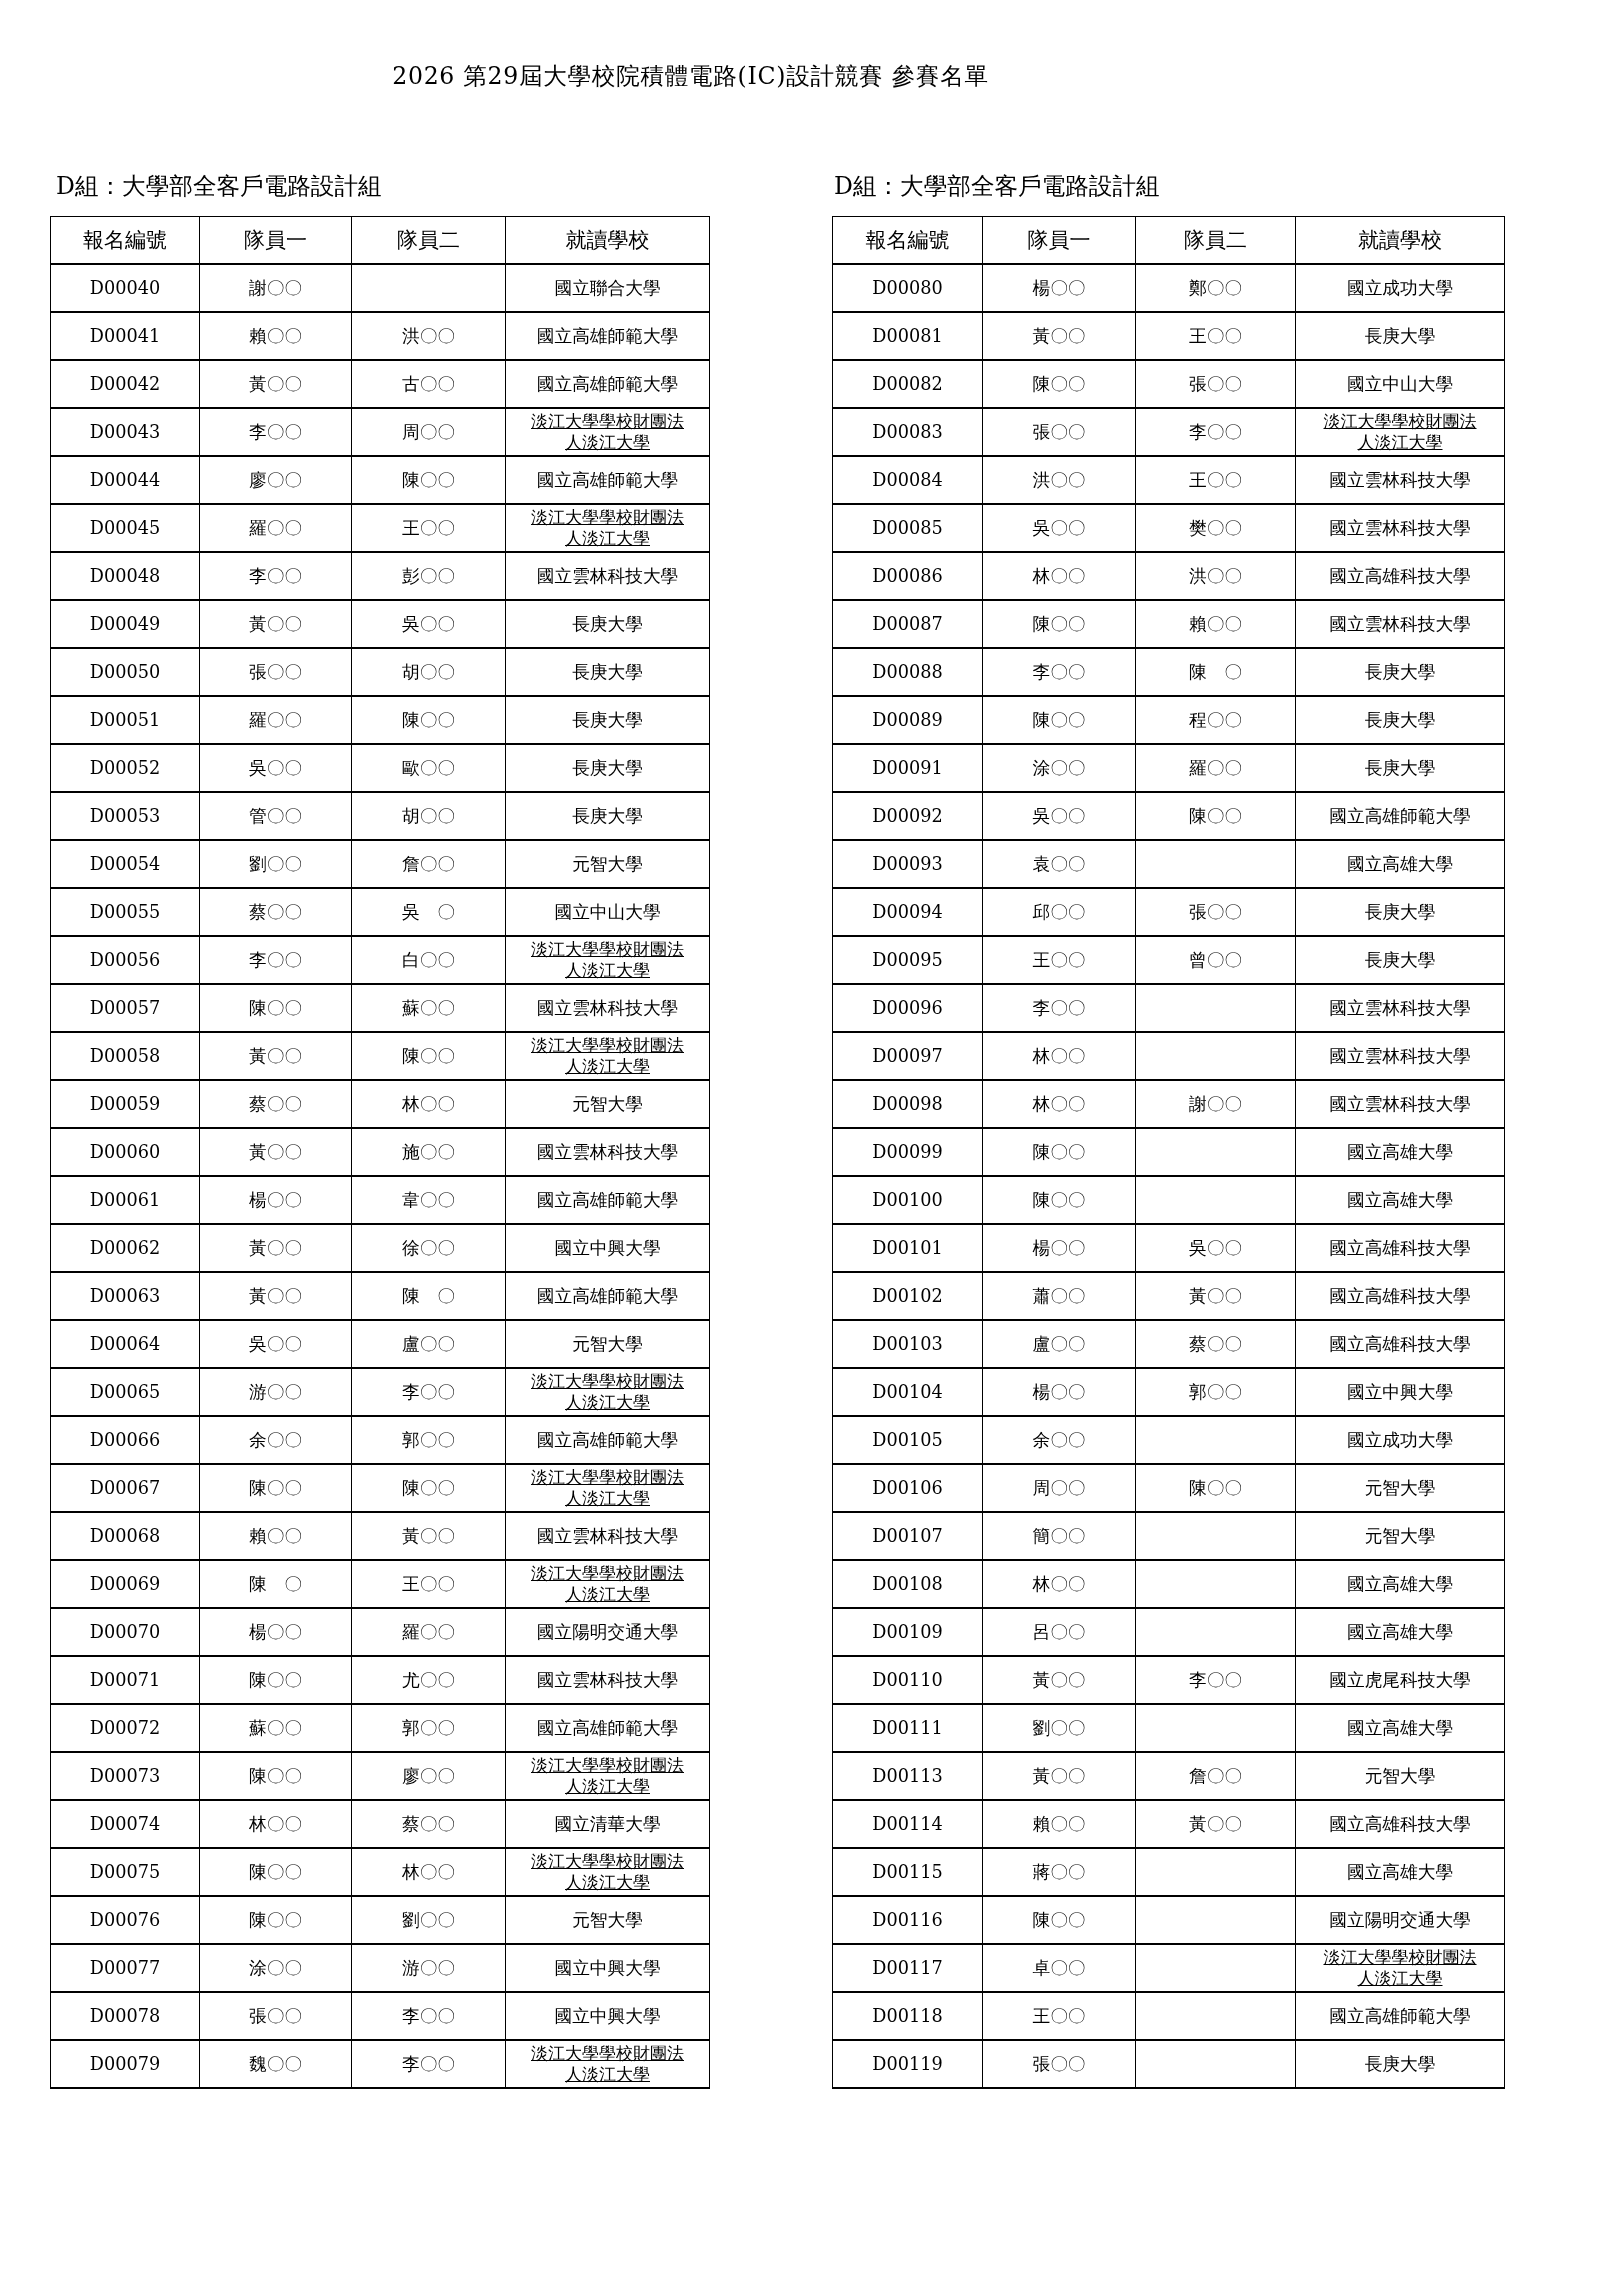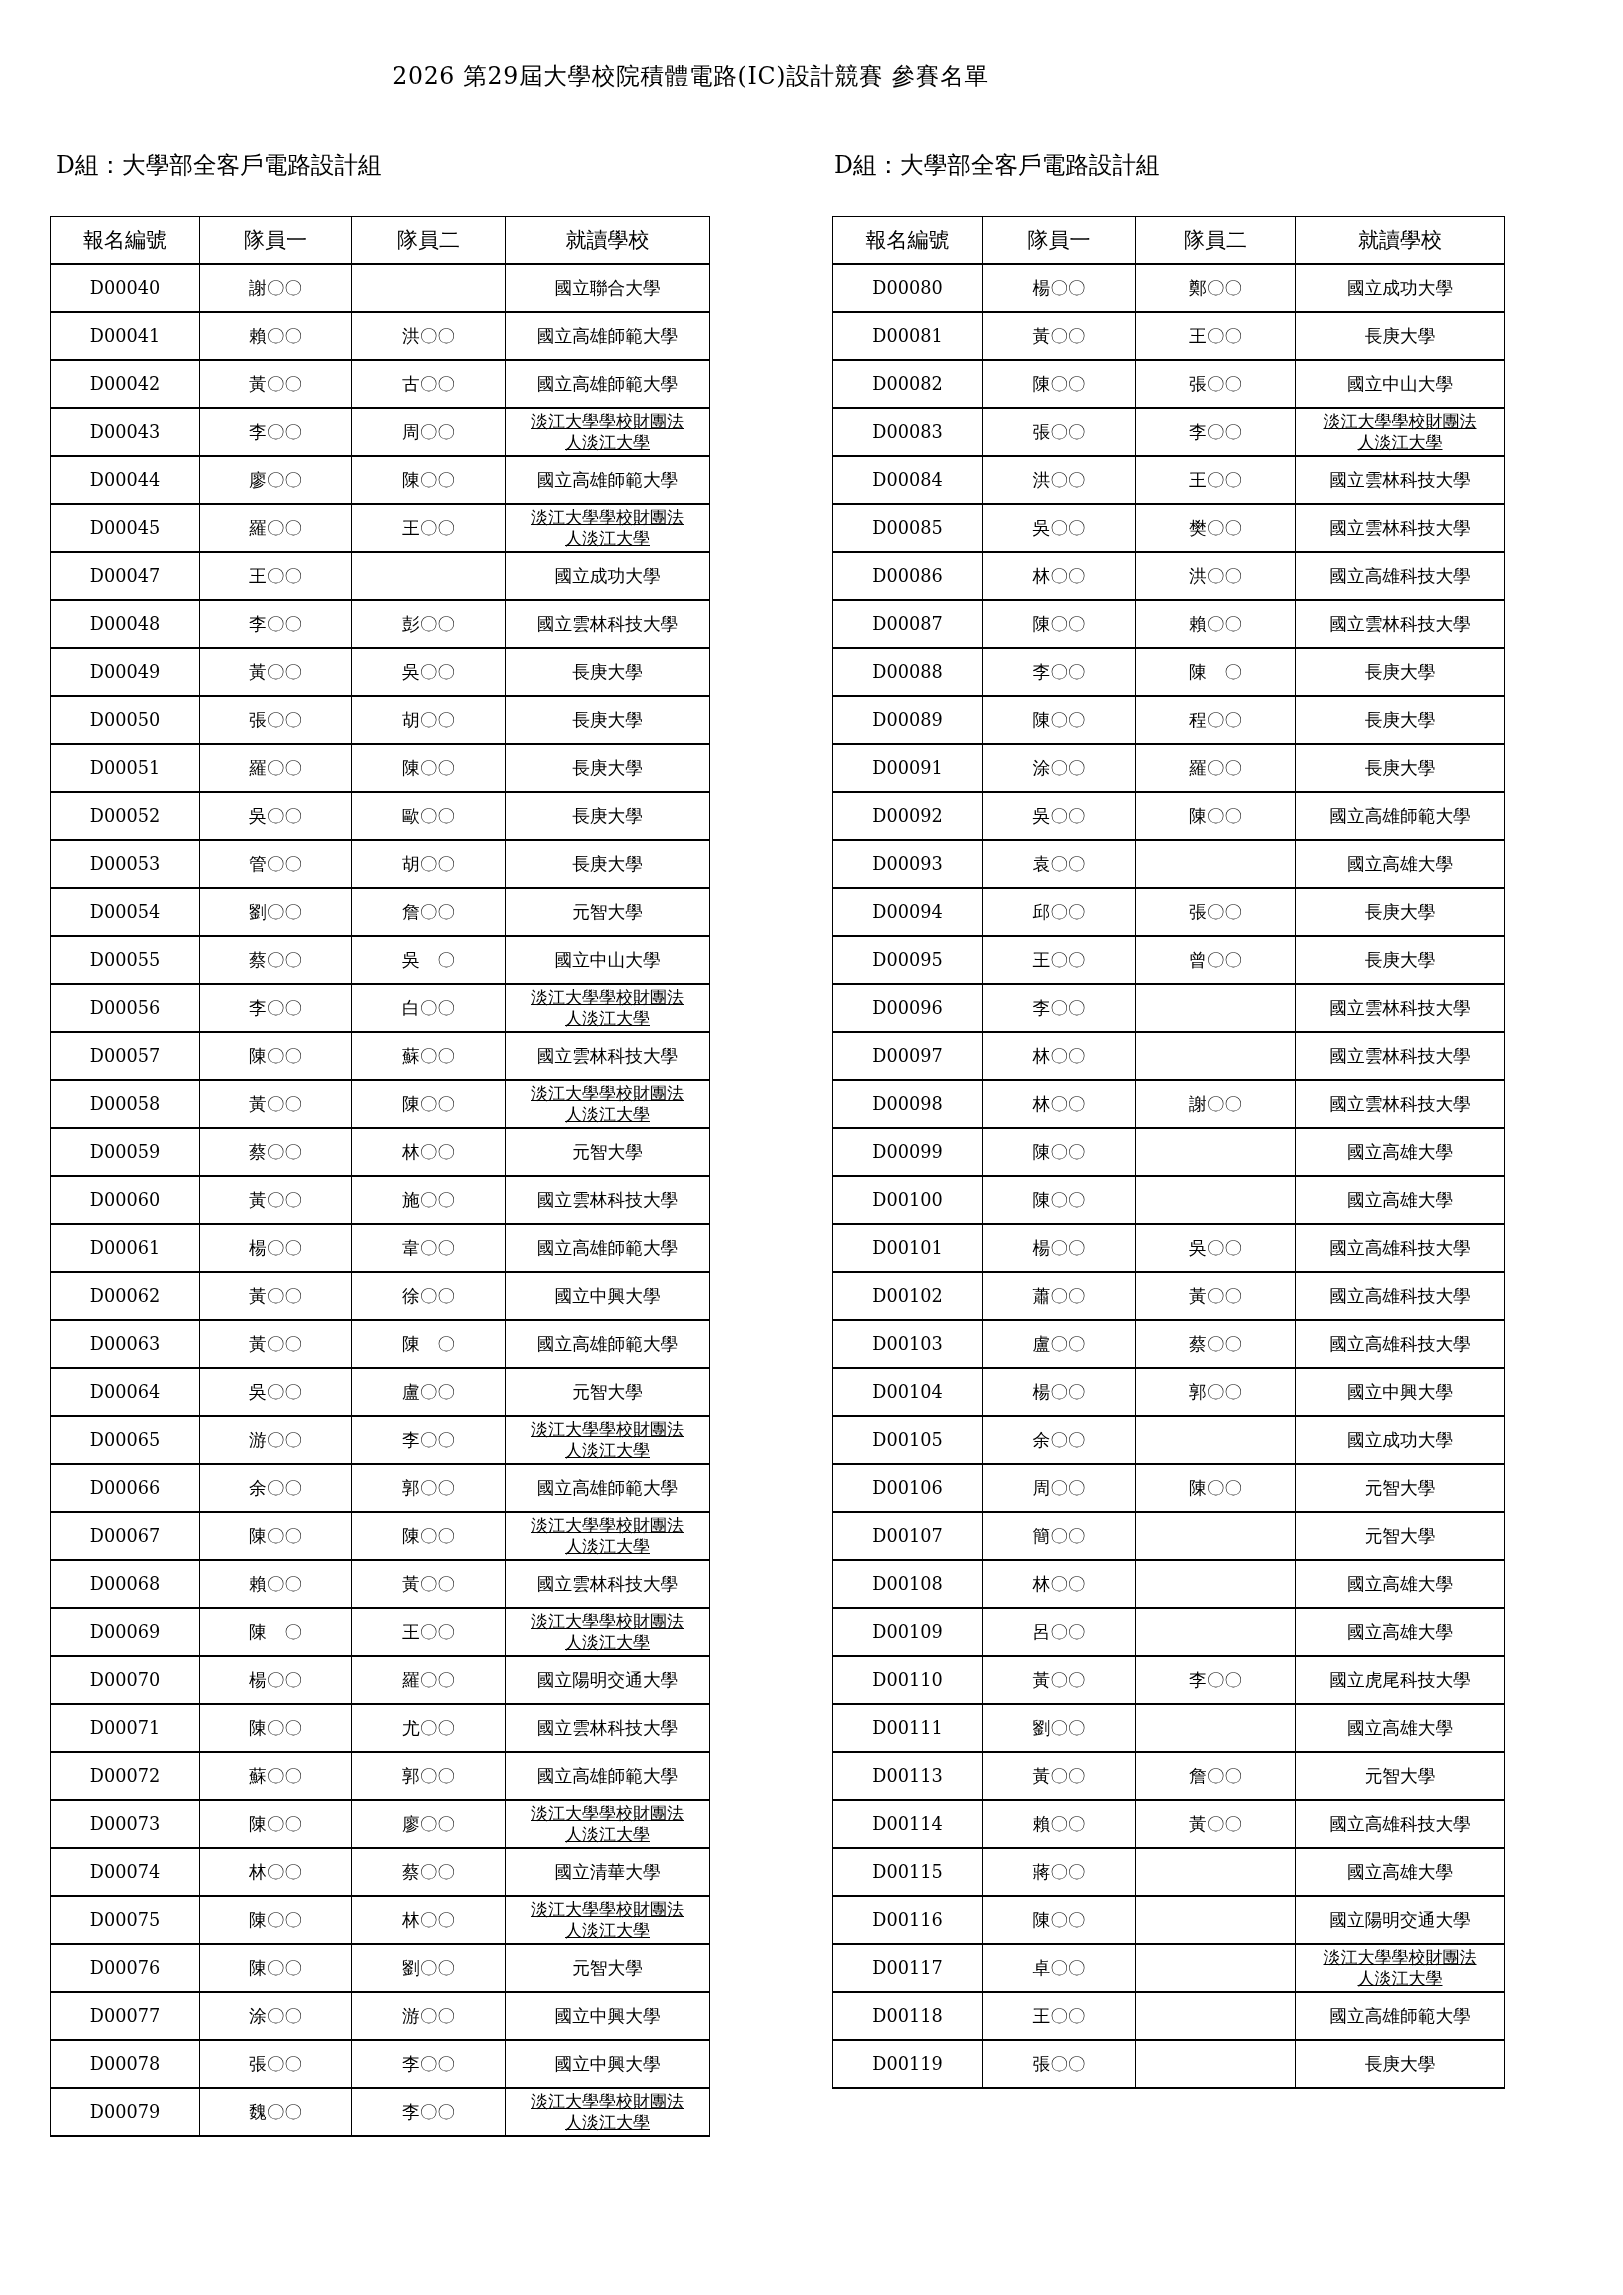--- a/index.html
+++ b/index.html
@@ -1,18 +1,18 @@
 <!DOCTYPE html>
 <html style="font-size:10.5px"><head>
 <meta charset="utf-8">
 <style>
   html, body { margin:0; padding:0; background:#ffffff; }
   body { width:1623px; height:2295px; position:relative; font-family:"DejaVu Serif","Liberation Serif",serif; color:#000; overflow:hidden; }
   .title { position:absolute; top:60px; left:0; width:1381px; text-align:center; font-size:23.6px; letter-spacing:0.7px; }
-  .group-title { position:absolute; top:149px; font-size:23.6px; }
+  .group-title { position:absolute; top:170px; font-size:23.6px; }
   .gt-left { left:56px; }
   .gt-right { left:834px; }
   table.roster { position:absolute; top:184px; border-collapse:collapse; table-layout:fixed;margin-top:32px; }
   table.roster.left { left:50px; width:658px; }
   table.roster.right { left:832px; width:672px; }
   table.roster th, table.roster td { border:1.3px solid #000; text-align:center; vertical-align:middle; padding:0; }
   table.roster th { height:46px; font-size:21px; font-weight:normal; }
   table.roster td { height:46px; font-size:17.7px; line-height:22px; }
   table.roster td.school { font-size:17.7px; }
   table.roster td.school.two-line { font-size:17px; line-height:21px;text-decoration:underline; }
@@ -80,26 +80,20 @@
       <tr>
         <td>D00045</td>
         <td>羅〇〇</td>
         <td>王〇〇</td>
         <td class="school two-line">
           <div>淡江大學學校財團法</div>
           <div>人淡江大學</div>
         </td>
       </tr>
       <tr>
-        <td>D00047</td>
-        <td>王〇〇</td>
-        <td></td>
-        <td class="school">國立成功大學</td>
-      </tr>
-      <tr>
         <td>D00048</td>
         <td>李〇〇</td>
         <td>彭〇〇</td>
         <td class="school">國立雲林科技大學</td>
       </tr>
       <tr>
         <td>D00049</td>
         <td>黃〇〇</td>
         <td>吳〇〇</td>
         <td class="school">長庚大學</td>

